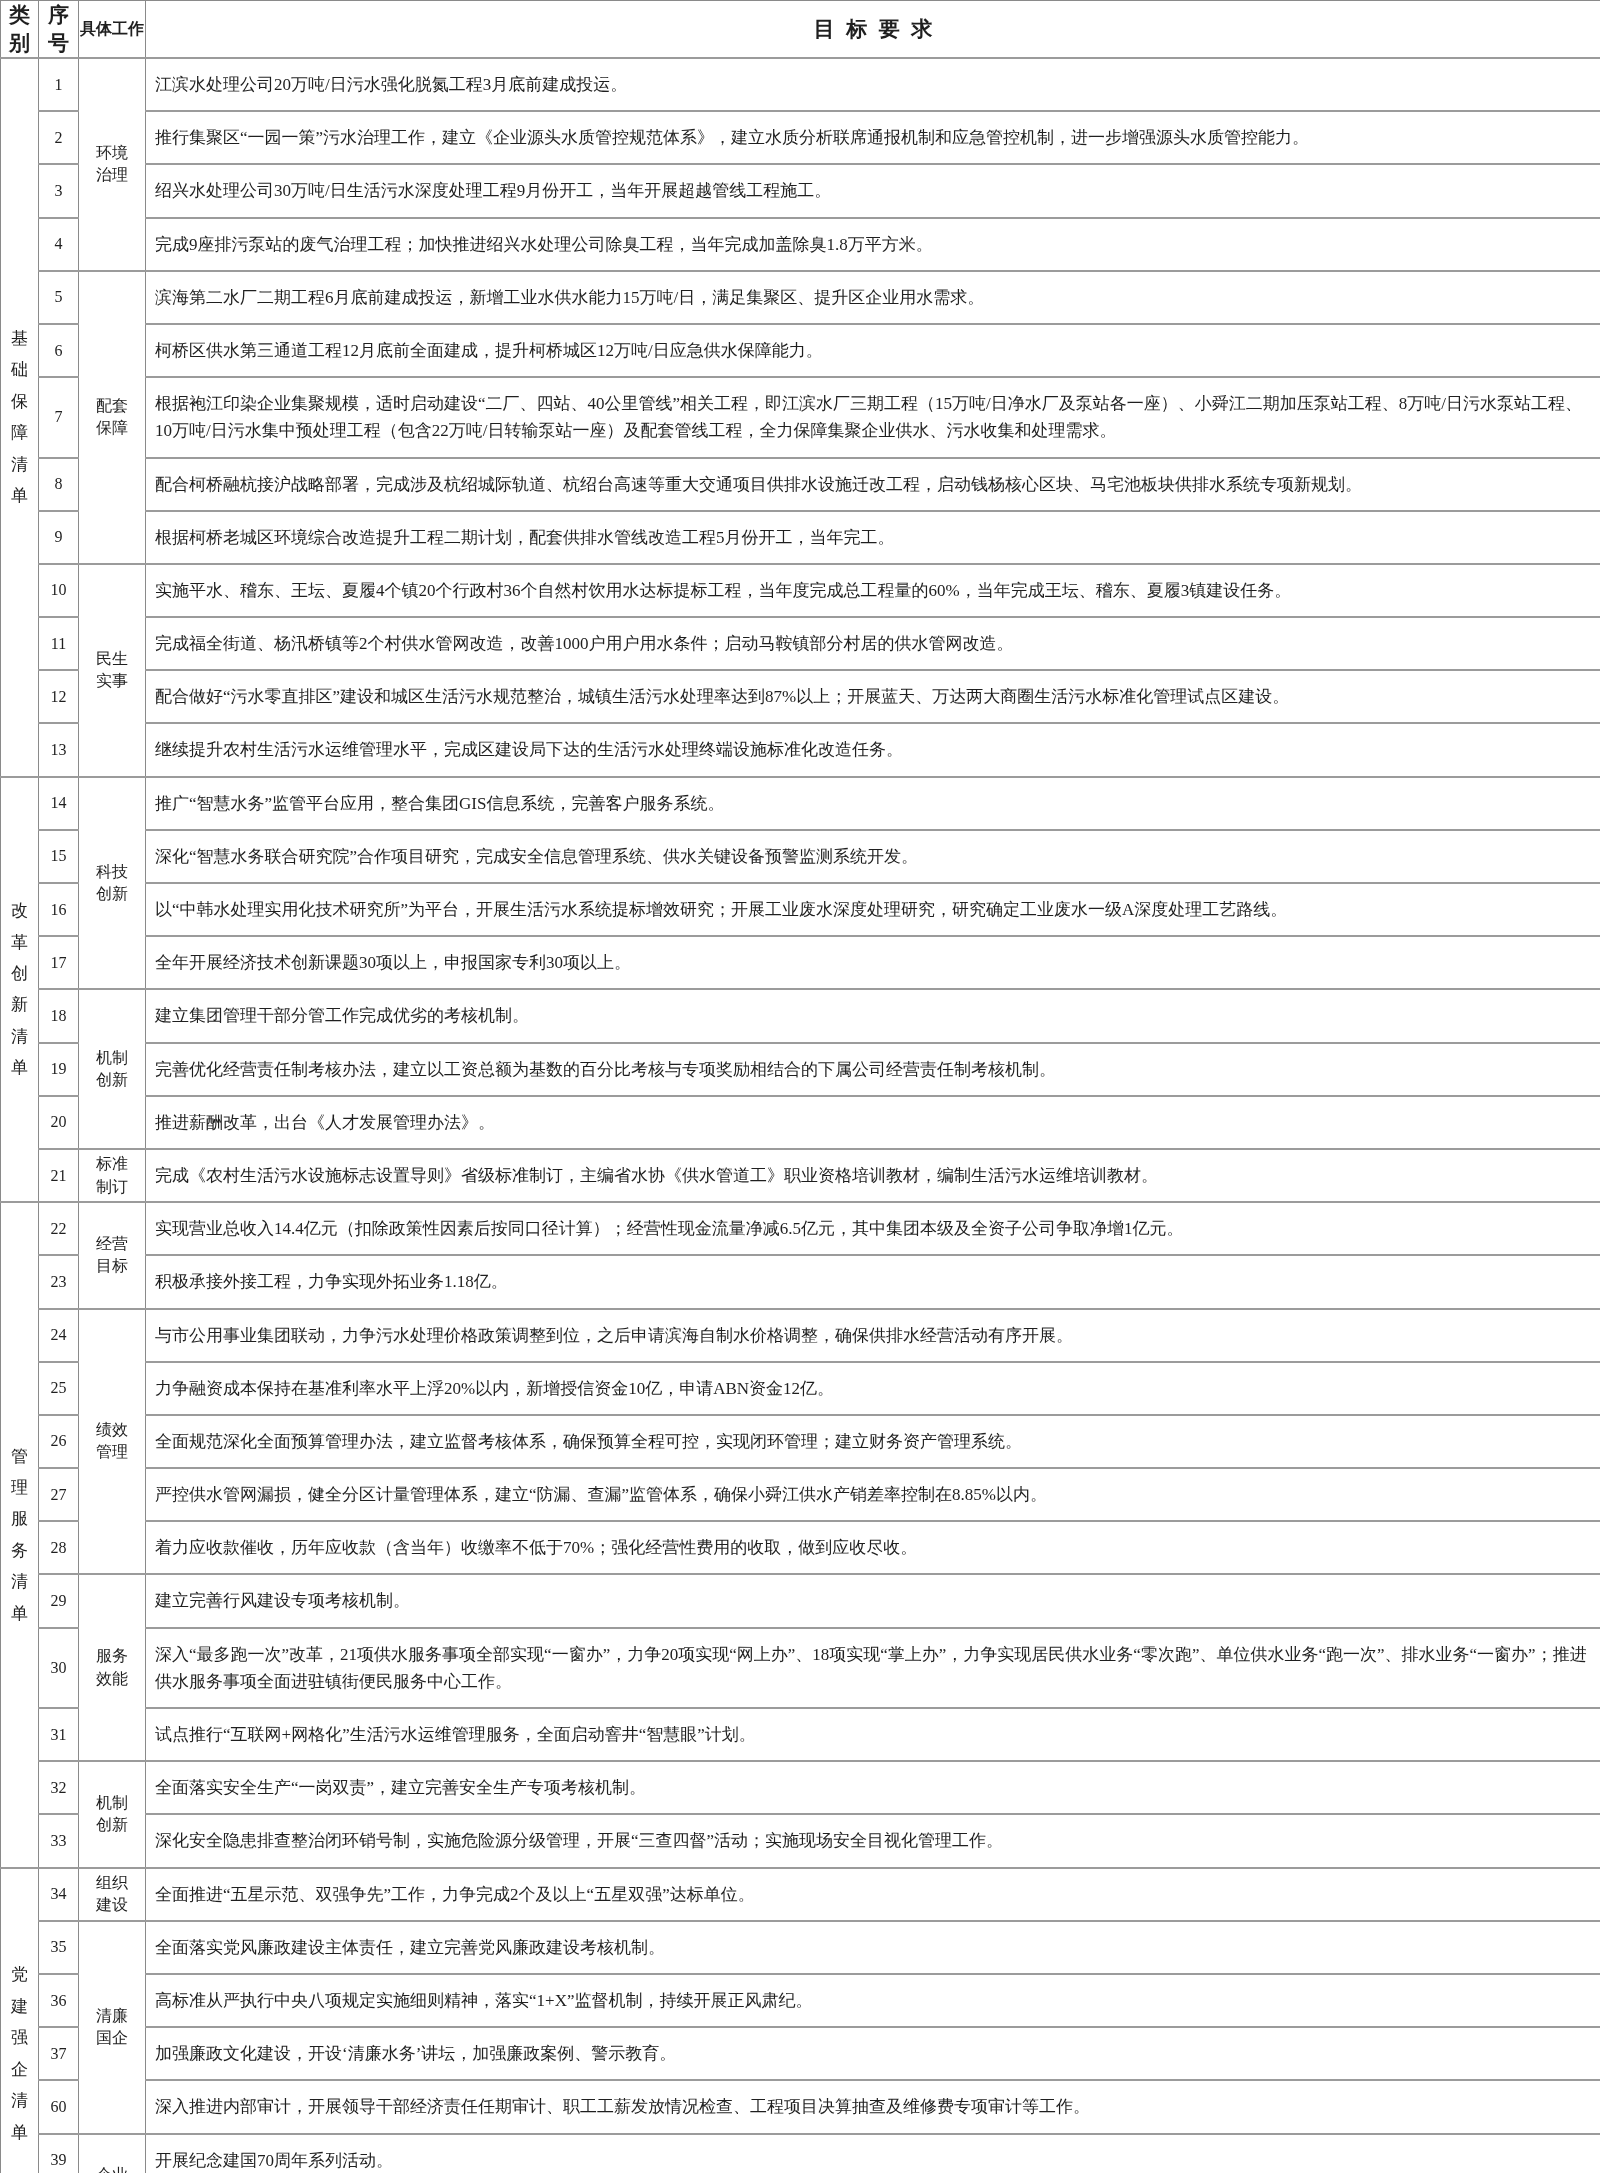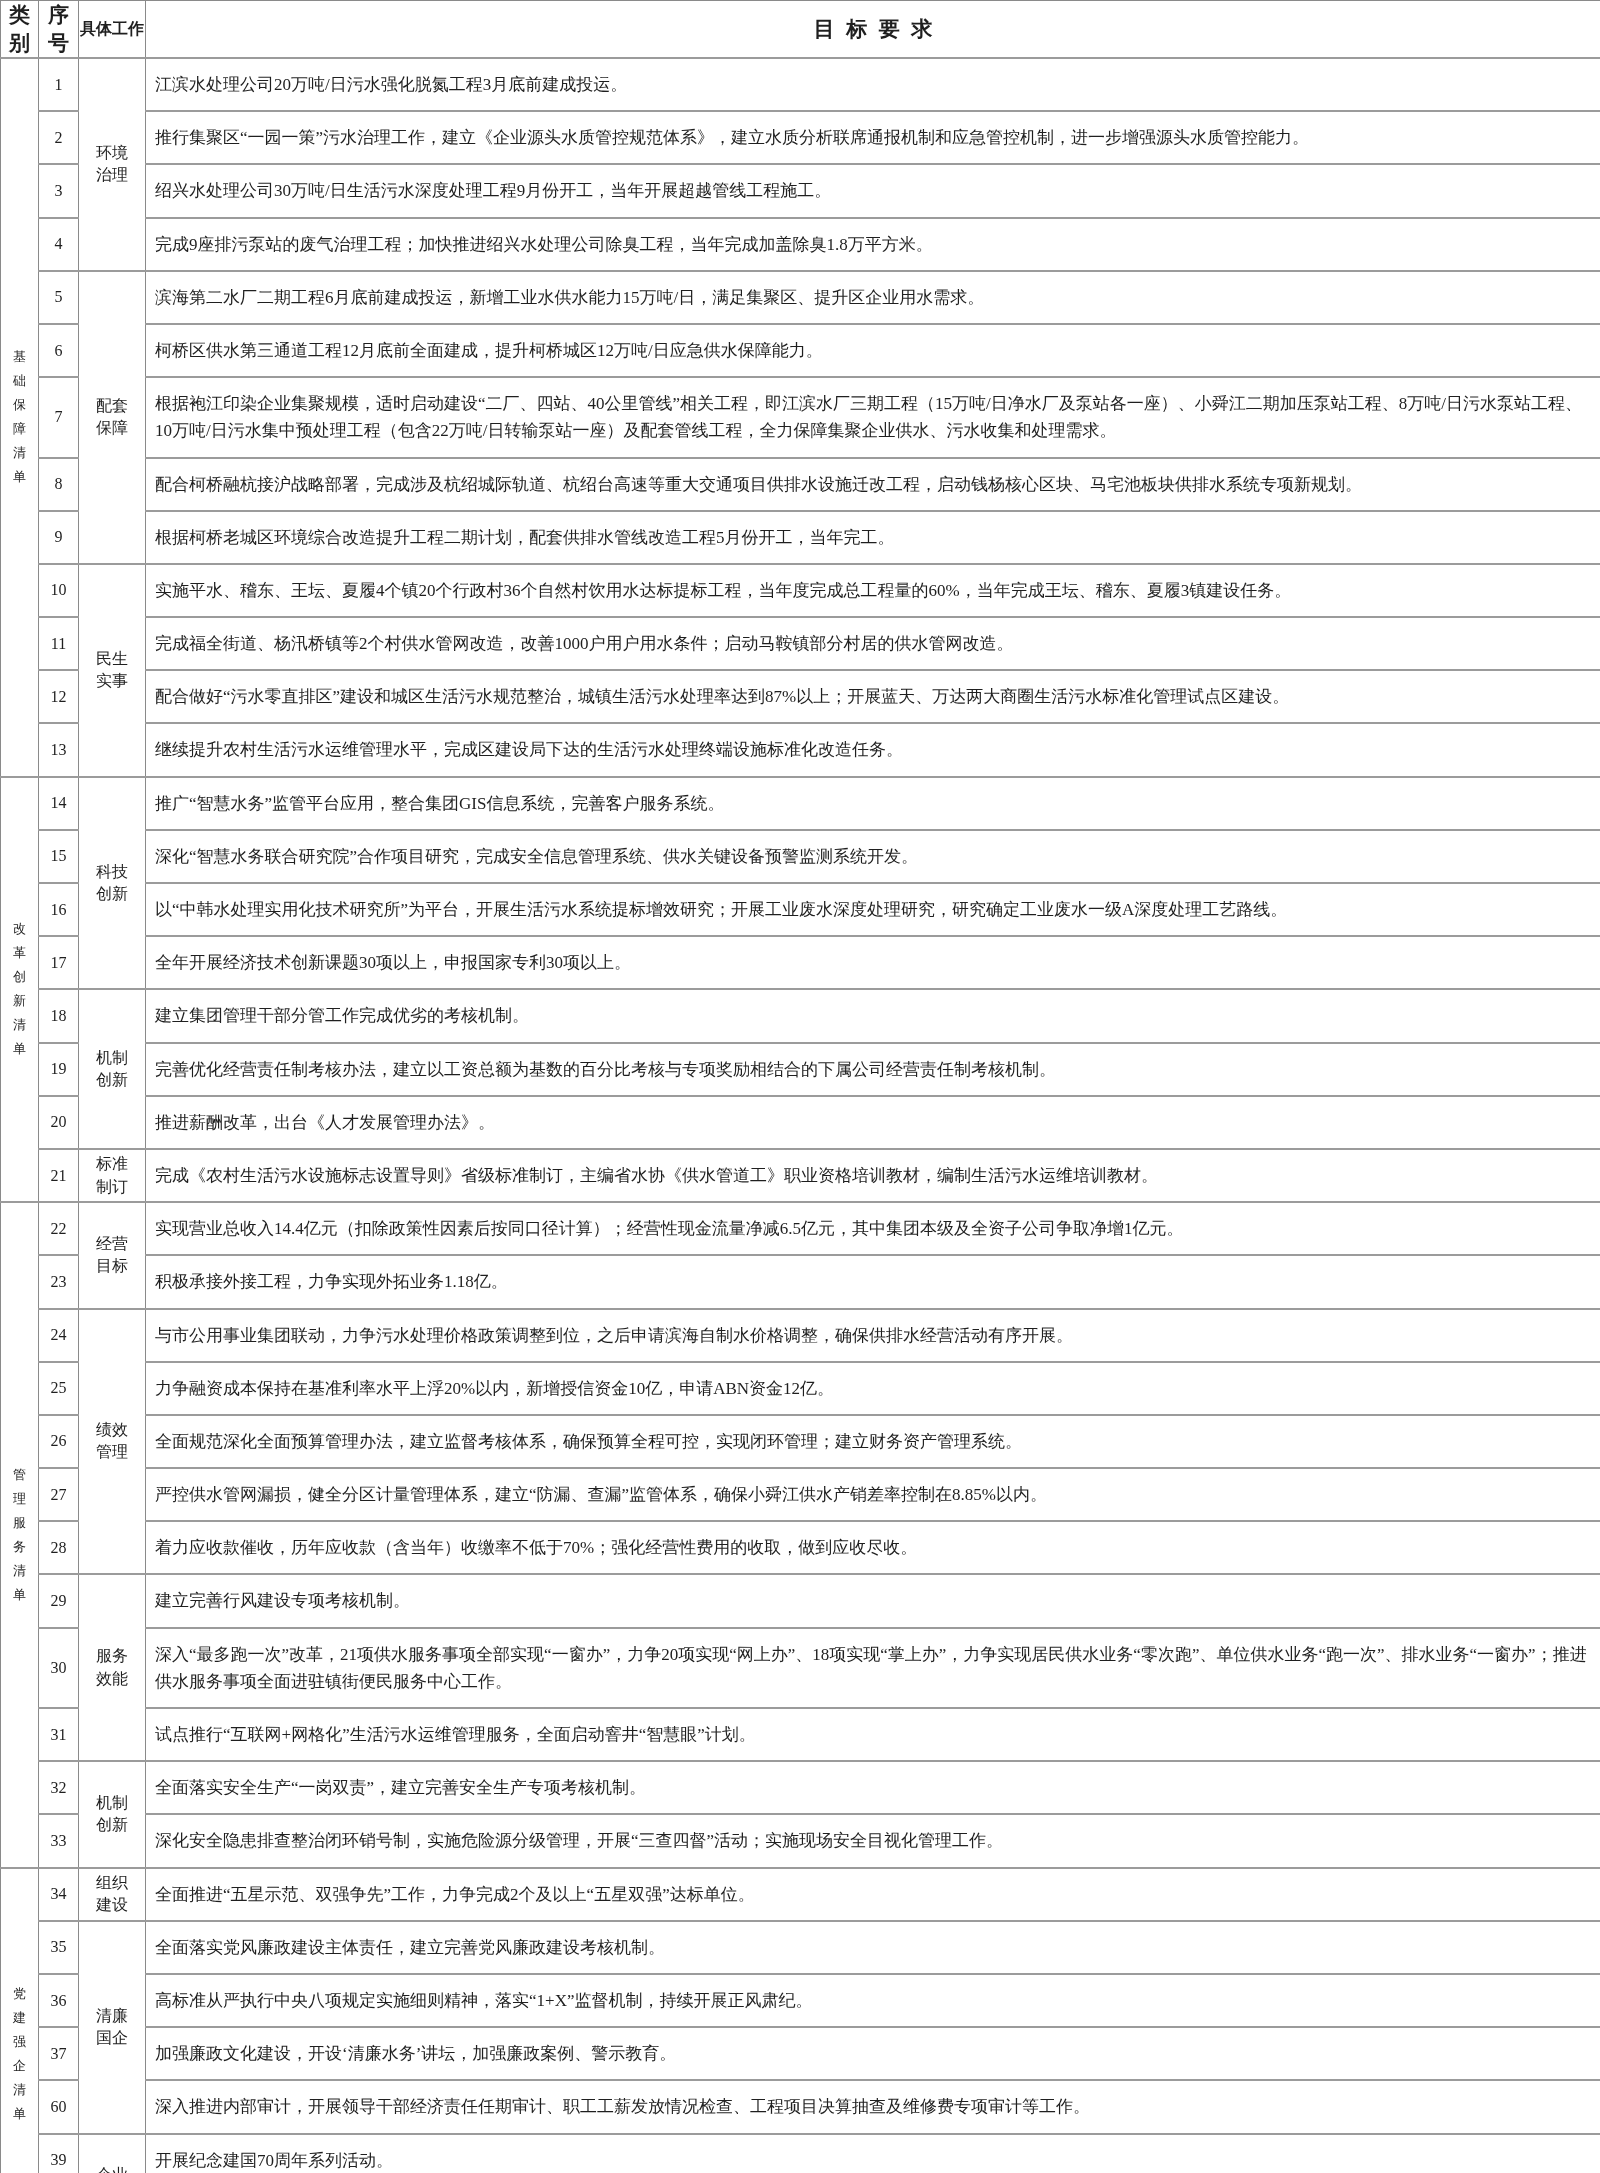--- a/index.html
+++ b/index.html
@@ -25,21 +25,21 @@
     font-size:21px;
     font-weight:bold;
     text-align:center;
     border-bottom:2px solid #7d7d7d;
     padding:0;
   }
   thead th.work-h { font-size:16px; }
   thead th.target-h { letter-spacing:0.55em; text-indent:0.55em; }
   td.cat {
     text-align:center;
-    font-size:13px;
+    font-size:17px;
     padding:6px 0;
   }
   td.cat .vtext {
     width:19px;
     margin:0 auto;
     word-break:break-all;
     line-height:1.85;
     text-align:center;
   }
   td.num {

